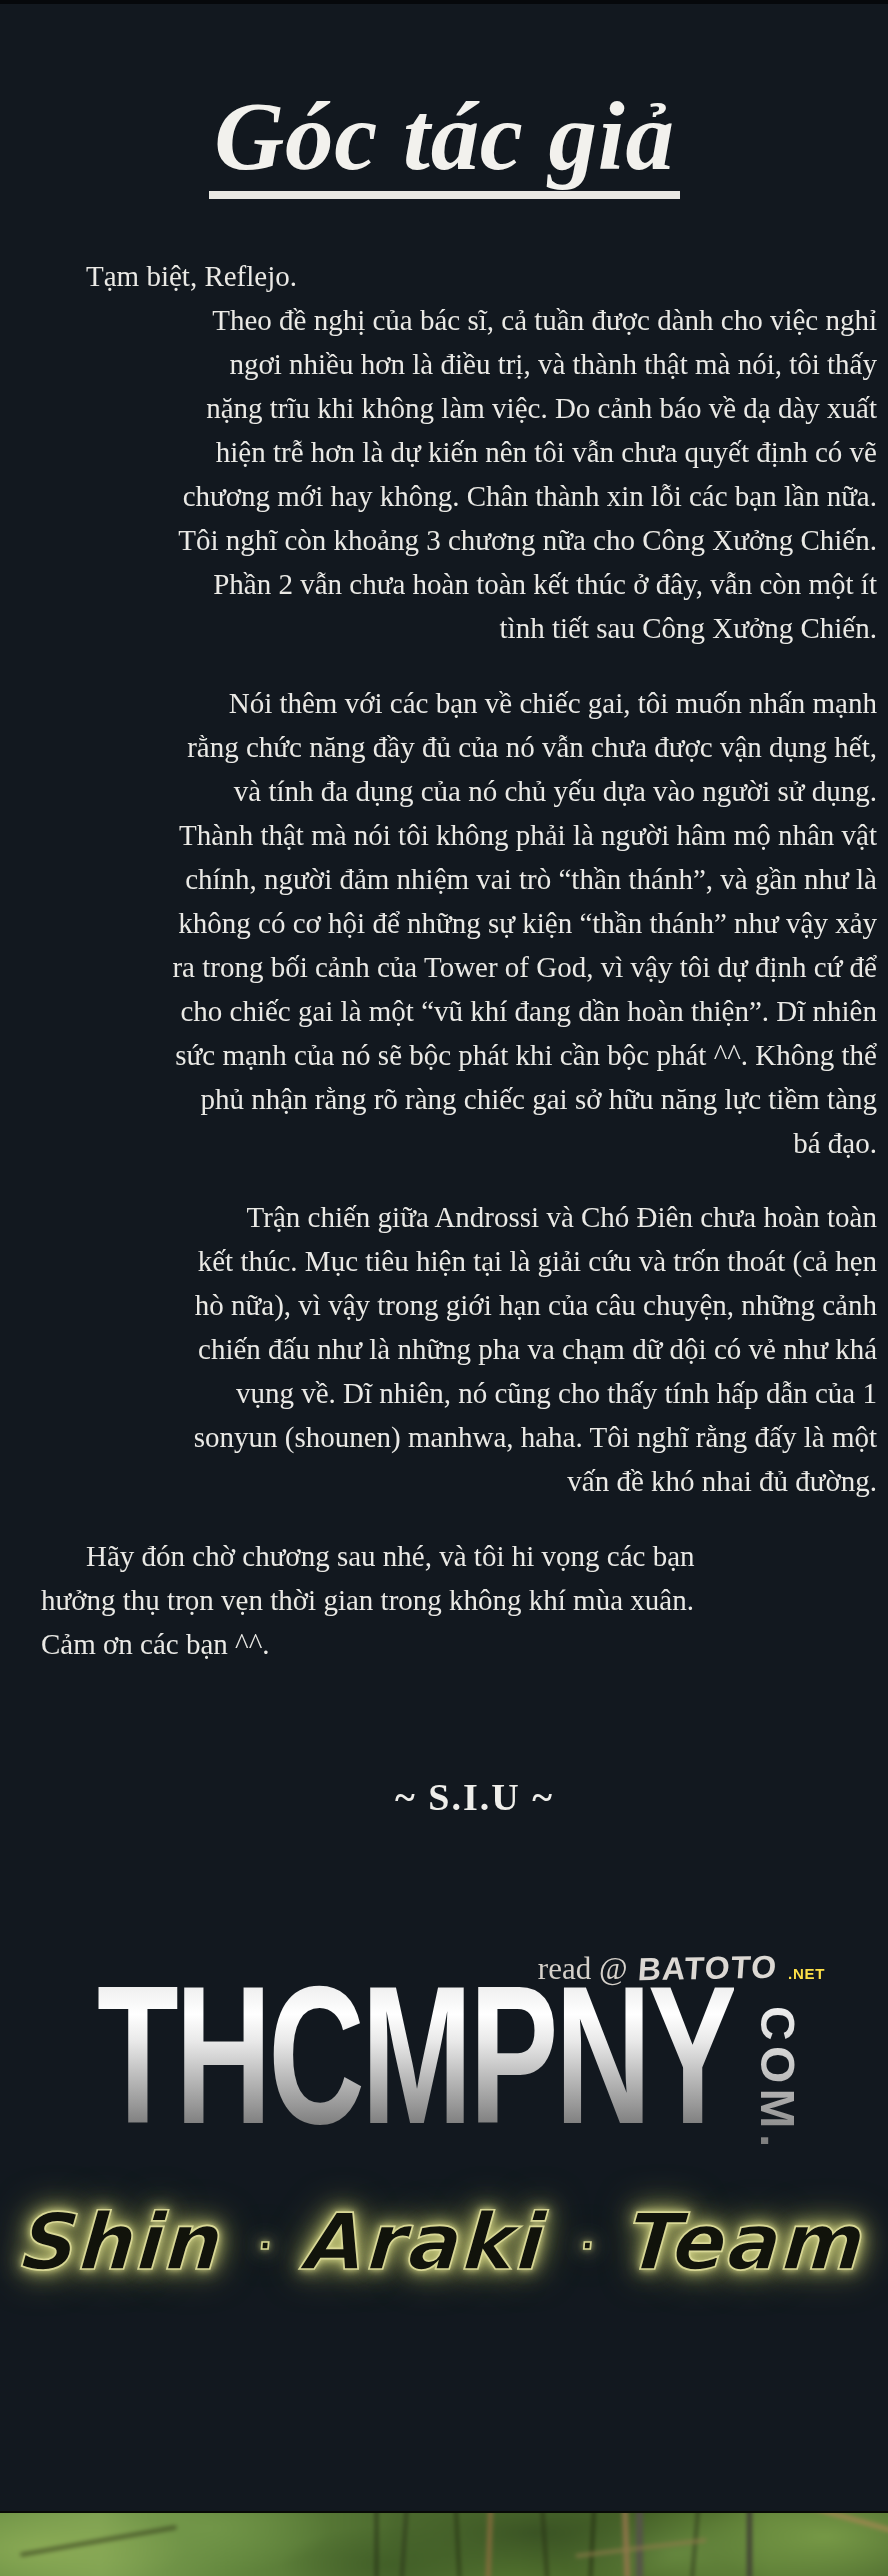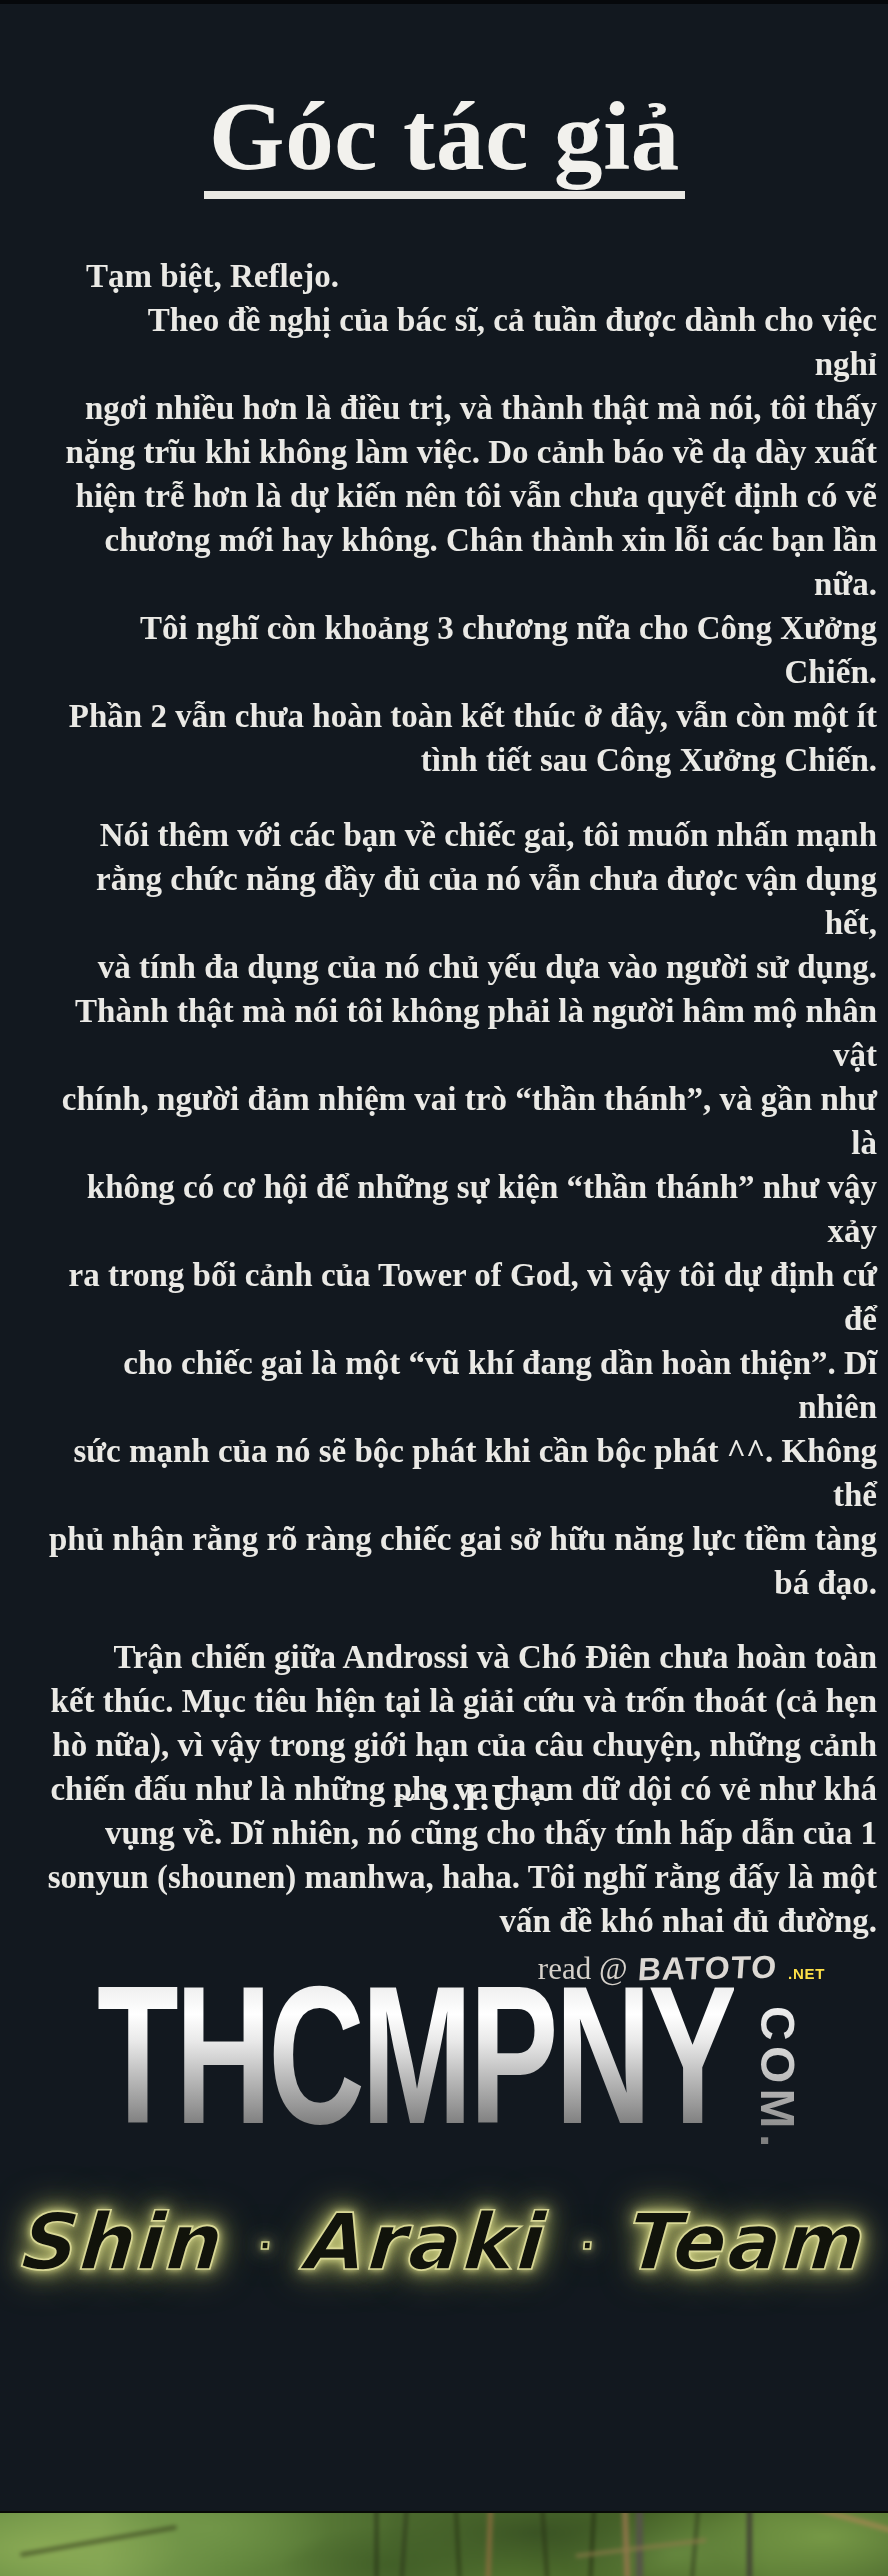--- a/index.html
+++ b/index.html
@@ -10,34 +10,34 @@
     overflow:hidden;
     font-family:"Liberation Serif","DejaVu Serif",serif;
   }
   .top-edge{
     position:absolute;top:0;left:0;width:100%;height:4px;
     background:#06080b;
   }
   
   .title{
     position:absolute;top:85px;left:0;width:100%;
-    text-align:center;margin:0;
+    text-align:center;margin:0;font-style:italic;
   }
   .title-text{
     display:inline-block;
     font-size:97px;line-height:1.08;font-weight:bold;
     color:#f2f1ed;
     border-bottom:8px solid #e9e8e3;
     padding:0 5.3px 1.3px 5.3px;
     letter-spacing:0.7px;
   }
   
   .letter{
     position:absolute;top:254px;left:41px;right:12px;
-    font-size:33px;line-height:44px;font-weight:bold;
+    font-size:29px;line-height:44px;font-weight:normal;
     color:#eae9e5;
     text-align:left;
   }
   .para{
     margin:0;
     white-space:pre-line;
     text-indent:45px;
   }
   .para.gap{margin-bottom:30.5px;text-align:right;}
   
@@ -187,20 +187,23 @@
 sức mạnh của nó sẽ bộc phát khi cần bộc phát ^^. Không thể
 phủ nhận rằng rõ ràng chiếc gai sở hữu năng lực tiềm tàng
 bá đạo.</p>
     <p class="para gap">Trận chiến giữa Androssi và Chó Điên chưa hoàn toàn
 kết thúc. Mục tiêu hiện tại là giải cứu và trốn thoát (cả hẹn
 hò nữa), vì vậy trong giới hạn của câu chuyện, những cảnh
 chiến đấu như là những pha va chạm dữ dội có vẻ như khá
 vụng về. Dĩ nhiên, nó cũng cho thấy tính hấp dẫn của 1
 sonyun (shounen) manhwa, haha. Tôi nghĩ rằng đấy là một
 vấn đề khó nhai đủ đường.</p>
+    <p class="para">Hãy đón chờ chương sau nhé, và tôi hi vọng các bạn
+hưởng thụ trọn vẹn thời gian trong không khí mùa xuân.
+Cảm ơn các bạn ^^.</p>
   </div>
 
   <div class="signature">~ S.I.U ~</div>
 
   <div class="read-at">
     <span class="read-prefix">read @</span>
     <span class="site-name">BATOTO</span>
     <span class="site-tld">.NET</span>
   </div>
 

